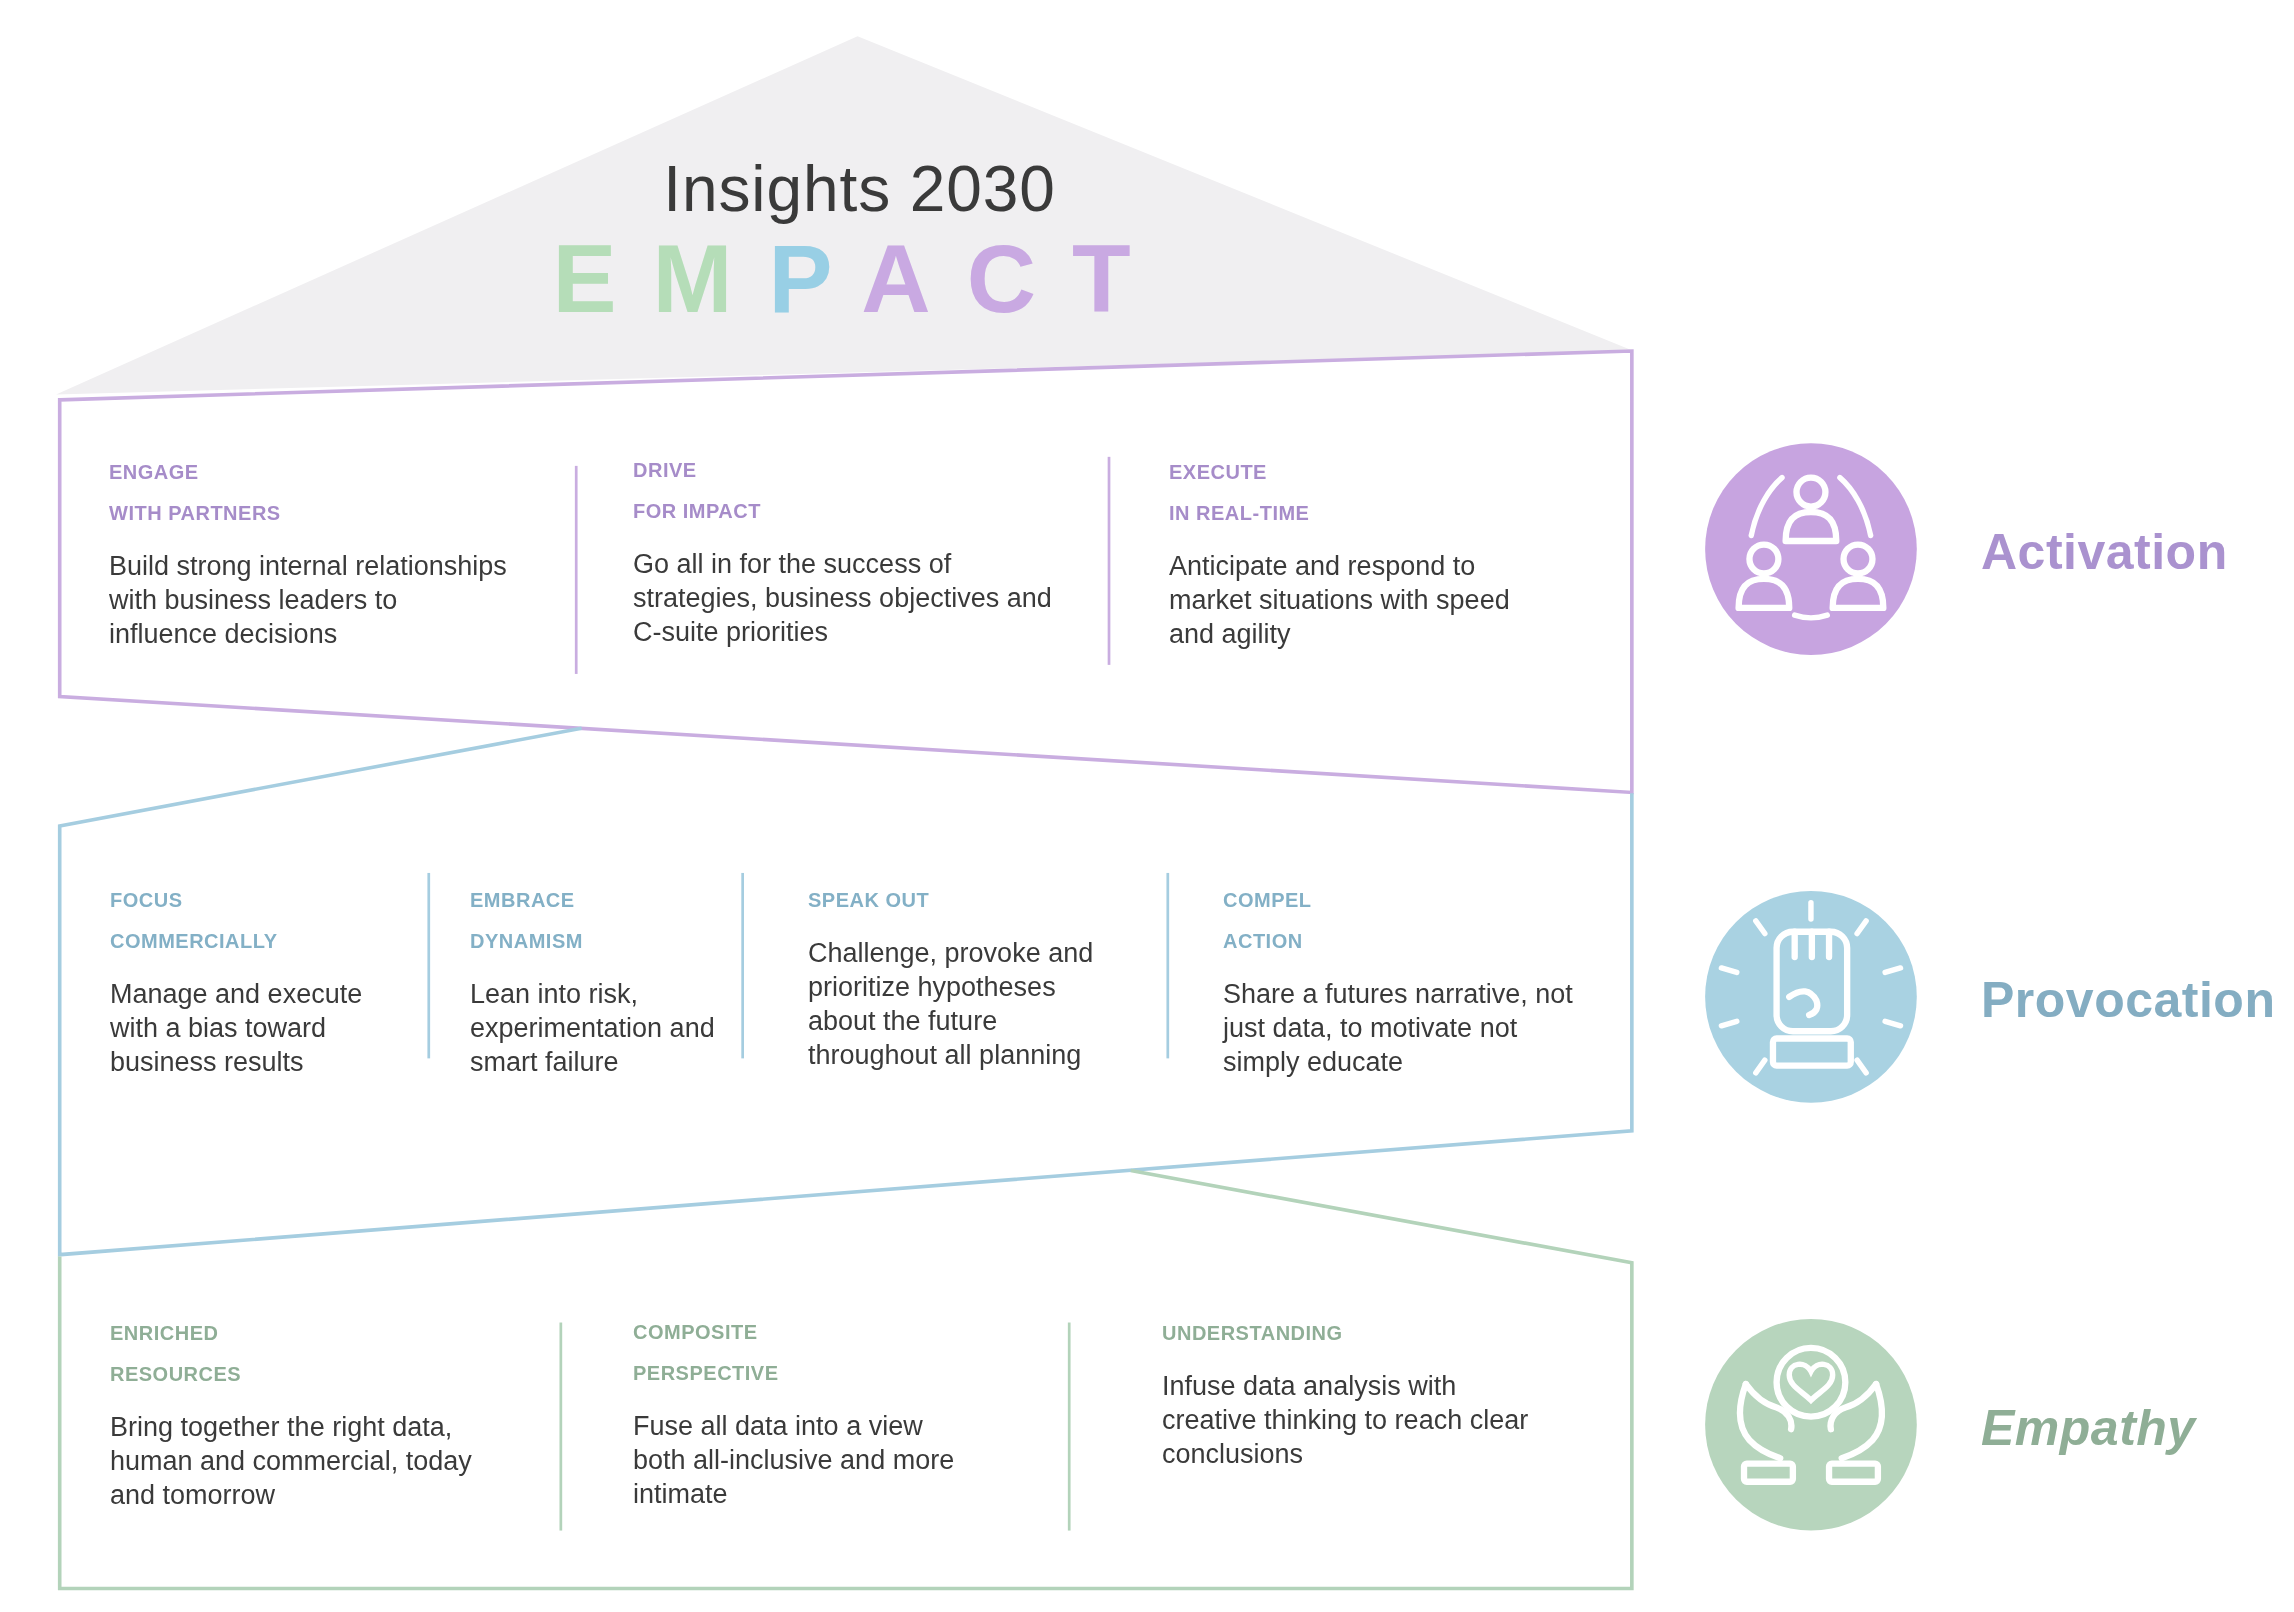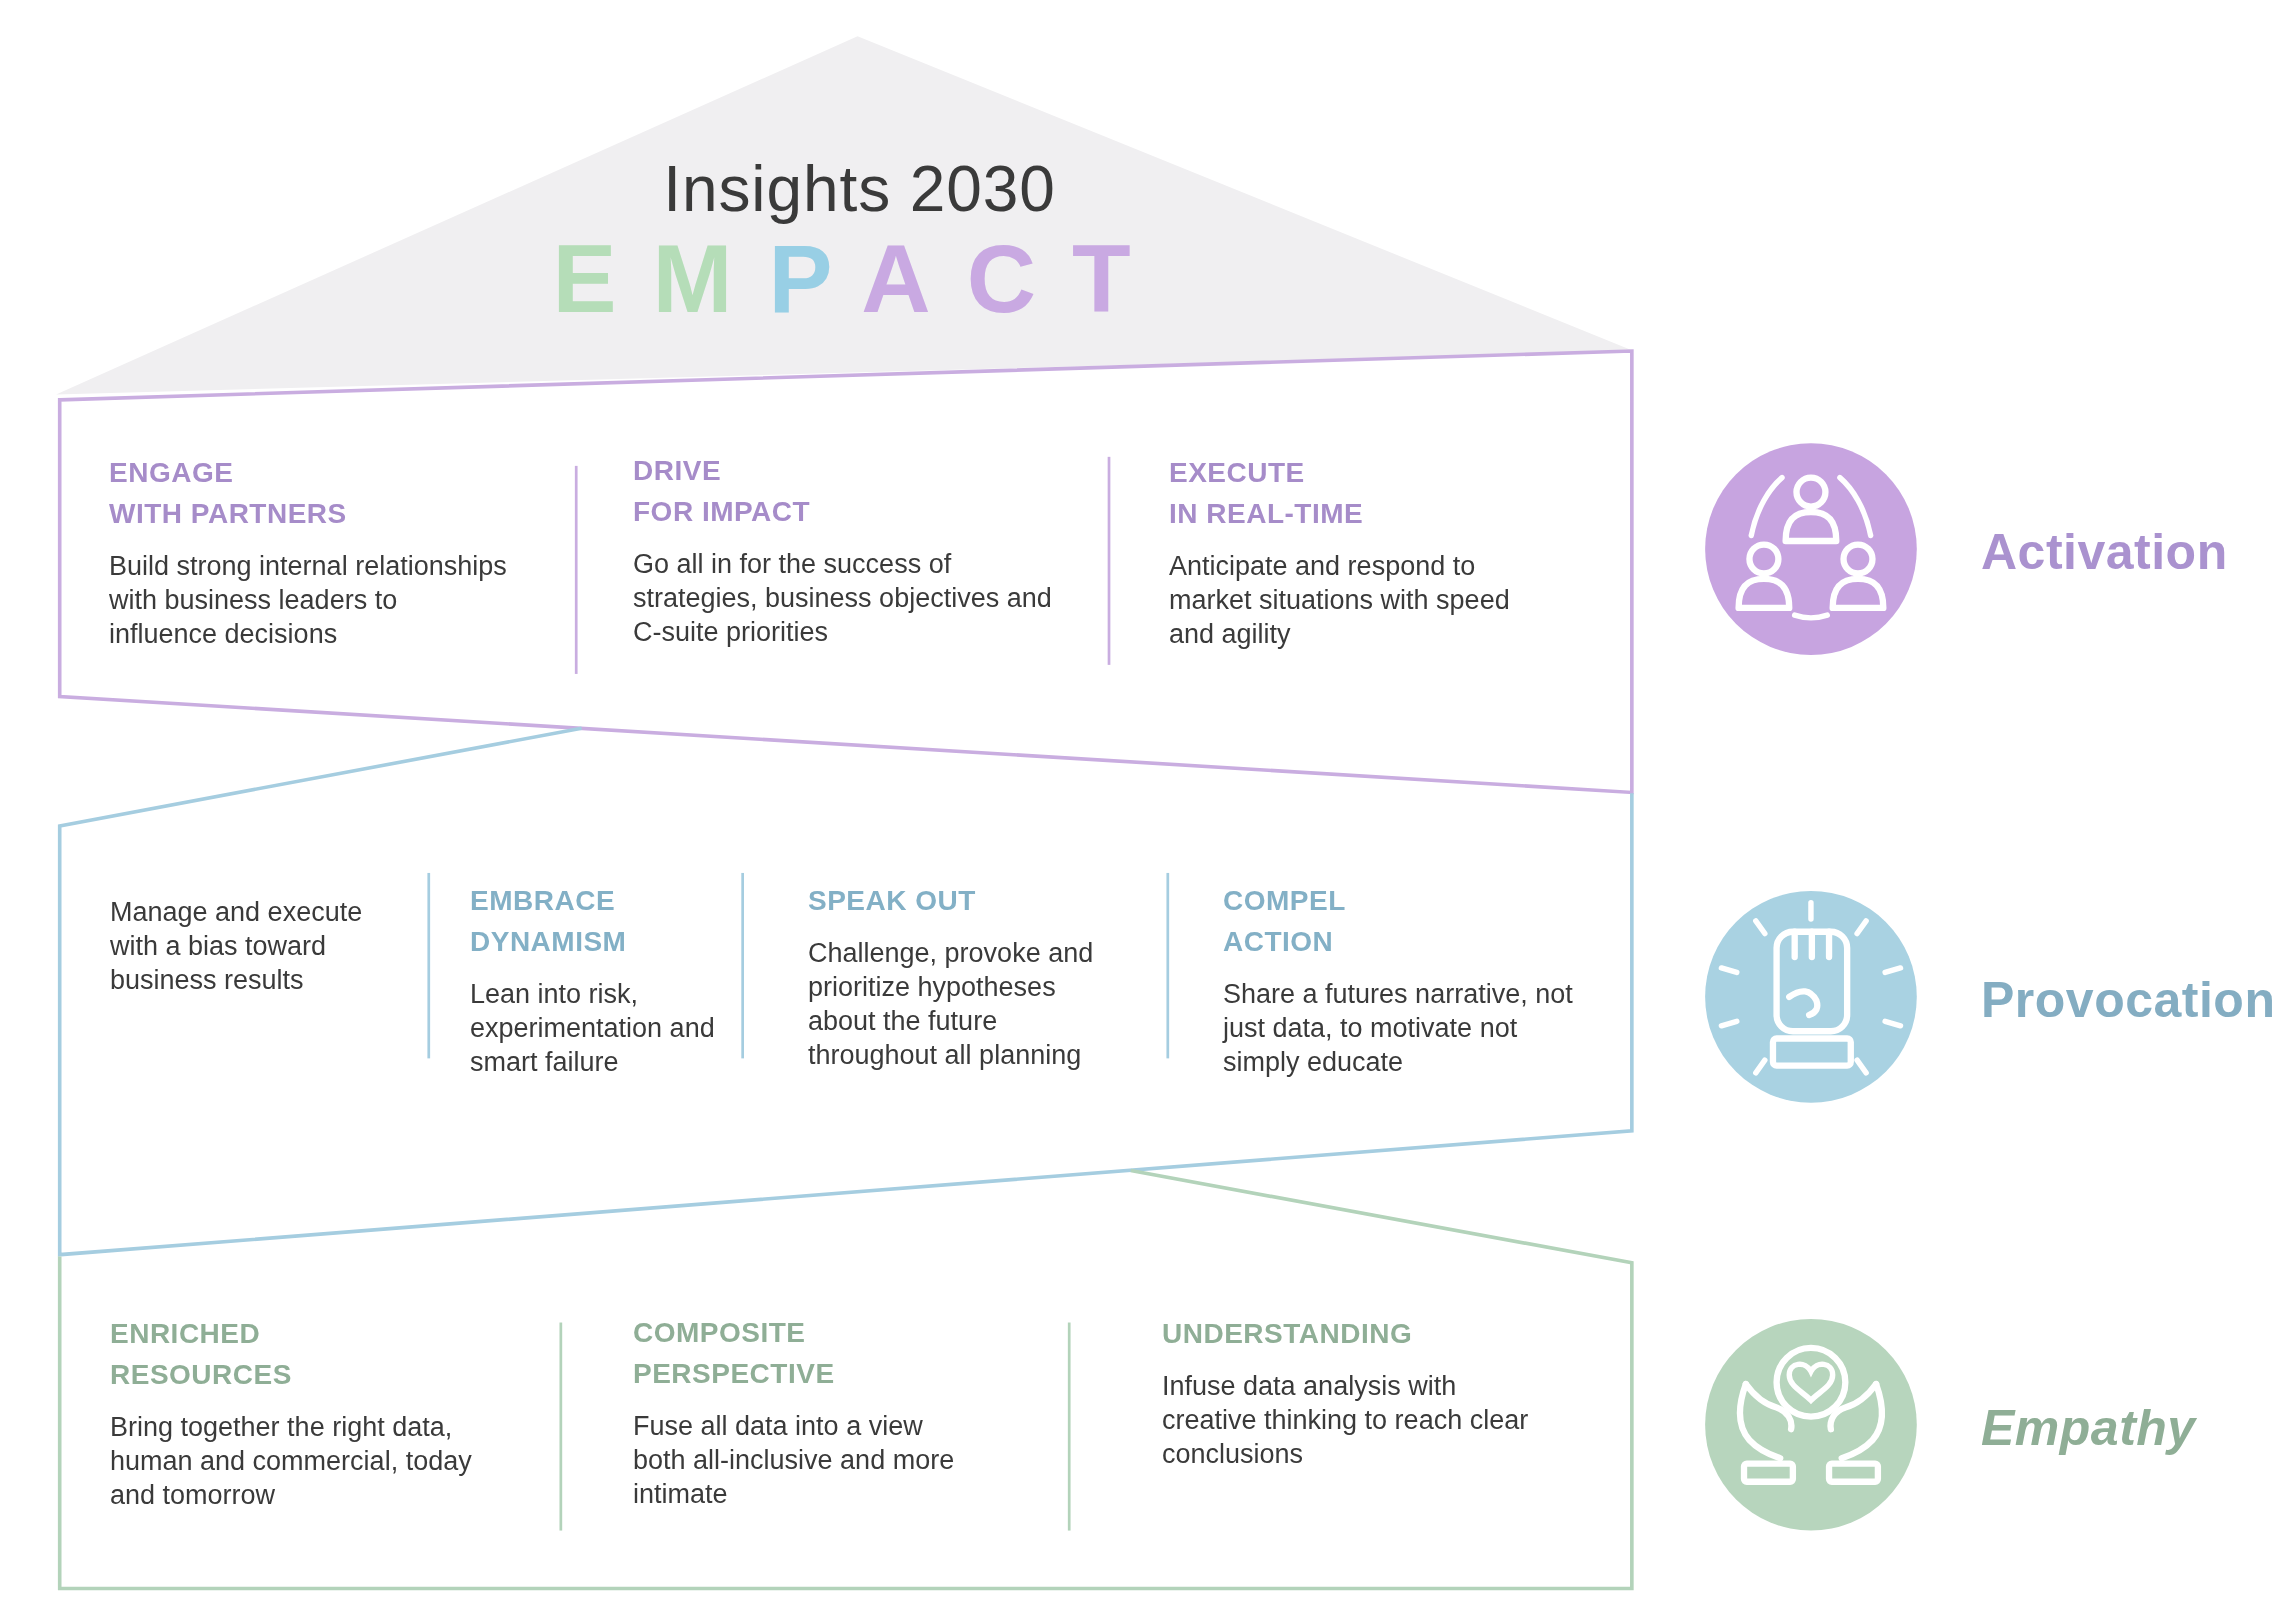--- a/index.html
+++ b/index.html
@@ -4,21 +4,21 @@
 <style>
   html,body{margin:0;padding:0;background:#ffffff;}
   #stage{position:relative;width:2294px;height:1612px;background:#ffffff;overflow:hidden;
          font-family:"Liberation Sans", sans-serif;}
   #bg{position:absolute;left:0;top:0;}
   .roofTitle{position:absolute;left:136px;top:152px;width:1447px;text-align:center;
              font-size:64px;color:#3a3a3a;letter-spacing:0.9px;}
   .brand{position:absolute;left:136px;top:224px;width:1447px;text-align:center;
          font-size:96px;font-weight:bold;letter-spacing:36px;}
   .col{position:absolute;}
-  .h{font-weight:bold;font-size:28px;line-height:41px;letter-spacing:0.5px;}
+  .h{font-weight:bold;font-size:20px;line-height:41px;letter-spacing:0.5px;}
   .b{font-size:27px;line-height:34px;margin-top:14.5px;}
   .bandLabel{position:absolute;left:1981px;font-size:50px;font-weight:bold;letter-spacing:0.5px;}
   svg .ic{fill:none;stroke:#ffffff;stroke-width:7;stroke-linecap:round;stroke-linejoin:round;}
   svg .ray{fill:none;stroke:#ffffff;stroke-width:6;stroke-linecap:round;}
 </style>
 </head>
 <body>
 
 <div id="stage">
 
@@ -126,20 +126,24 @@
       <div>IN REAL-TIME</div>
     </div>
     <div class="b" style="color: rgb(58, 58, 58);">
       <div>Anticipate and respond to</div>
       <div>market situations with speed</div>
       <div>and agility</div>
     </div>
   </div>
 
   <div class="col" style="left:110px;top:880px;width:299px">
+    <div class="h" style="color: rgb(131, 176, 198);">
+      <div>FOCUS</div>
+      <div>COMMERCIALLY</div>
+    </div>
     <div class="b" style="color: rgb(58, 58, 58);">
       <div>Manage and execute</div>
       <div>with a bias toward</div>
       <div>business results</div>
     </div>
   </div>
   <div class="col" style="left:470px;top:880px;width:280px">
     <div class="h" style="color: rgb(131, 176, 198);">
       <div>EMBRACE</div>
       <div>DYNAMISM</div>

